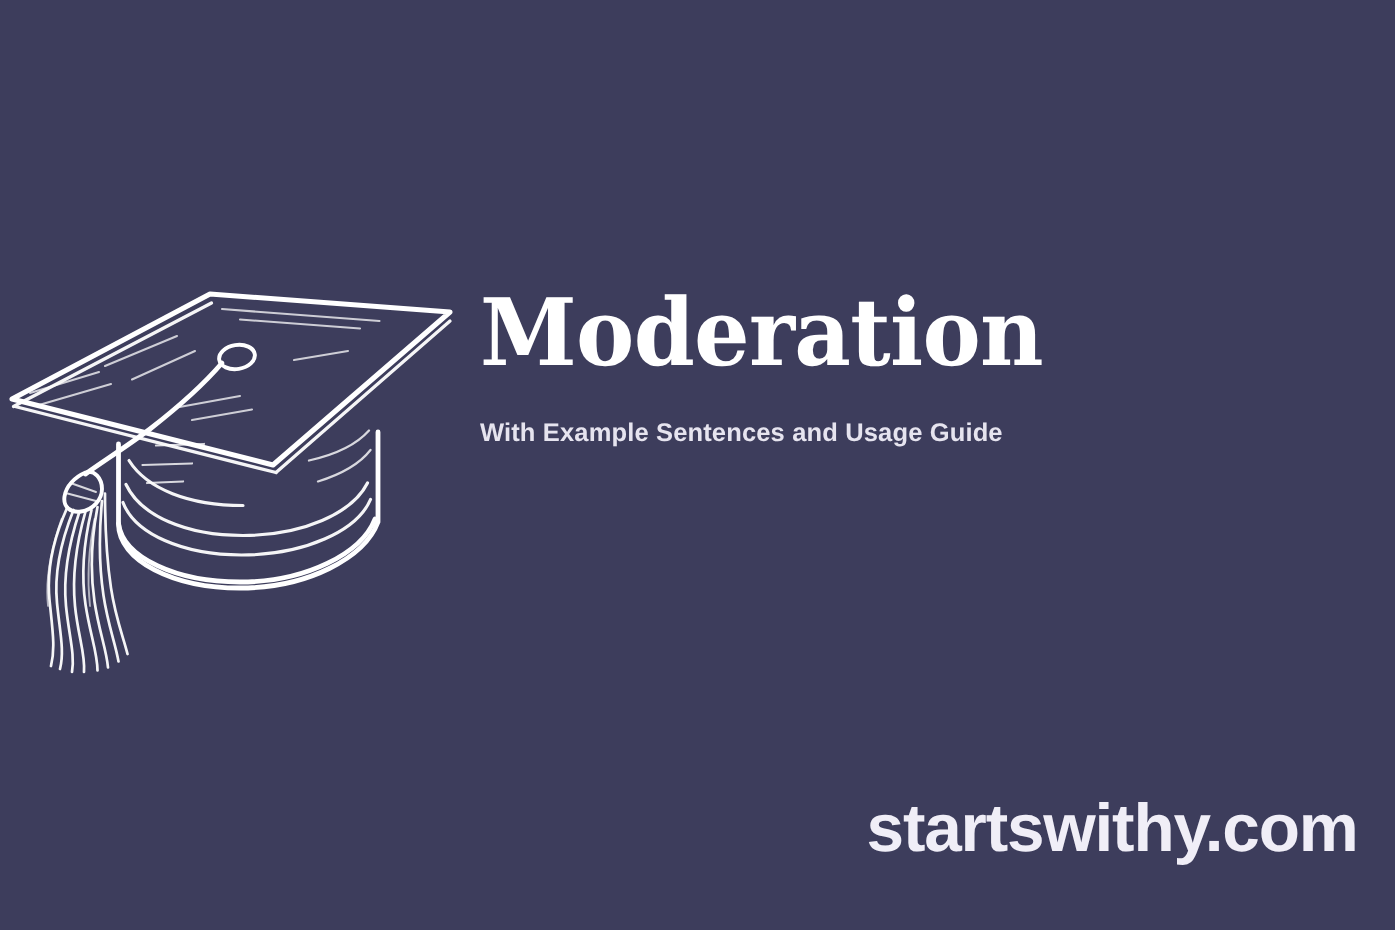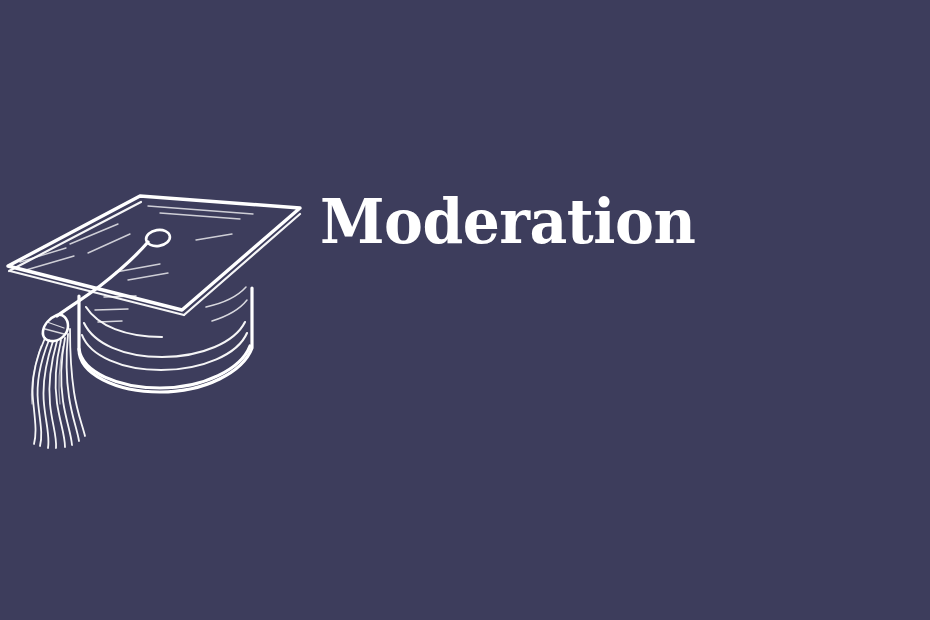--- a/index.html
+++ b/index.html
@@ -164,16 +164,18 @@
       </g>
       <g stroke-width="1.2" opacity="0.6">
         <path d="M41 170 C34 190 30 210 32 228"></path>
         <path d="M63 170 C59 190 58 210 60 228"></path>
       </g>
     </svg>
   </div>
 
   <div id="text-block">
     <div id="headword" style="color: rgb(255, 255, 255);">Moderation</div>
+    <div id="tagline" style="color: rgb(230, 228, 239);">With Example Sentences and Usage Guide</div>
   </div>
 
+  <div id="brand" style="color: rgb(240, 238, 247);">startswithy.com</div>
 
 </div>
 
 </body></html>

